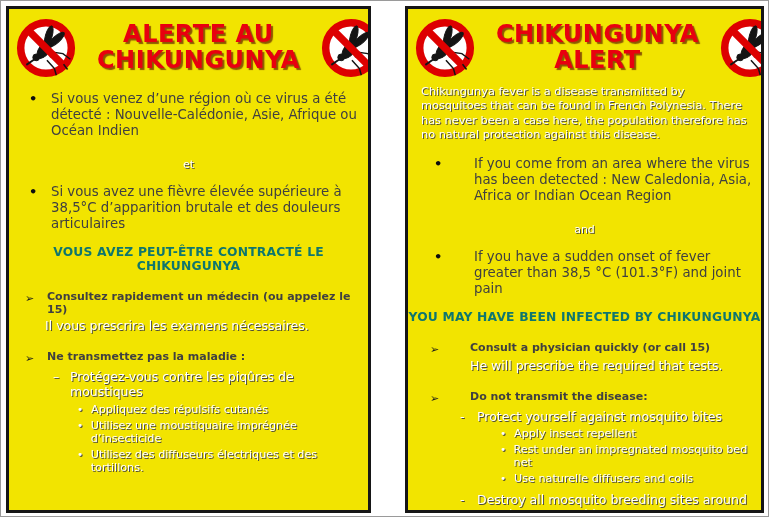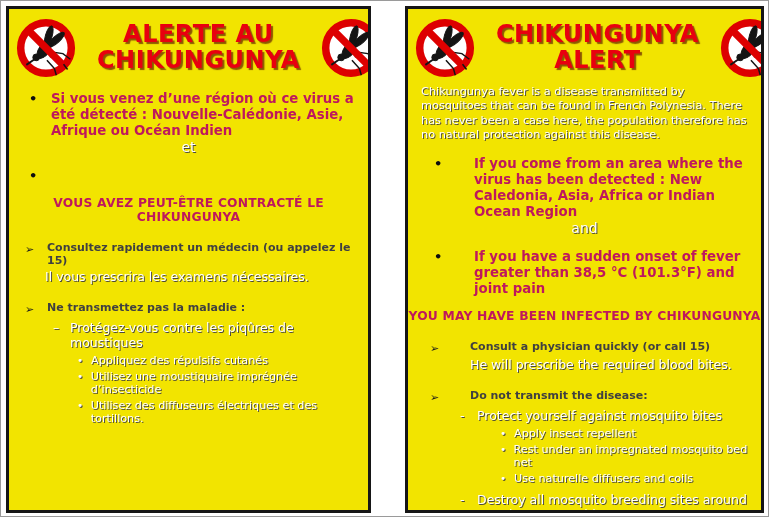--- a/index.html
+++ b/index.html
@@ -25,24 +25,24 @@
   }
   .wtxt{color:#ffffff; text-shadow:1px 1px 0 #4d4a38;}
   .intro{margin:7px 13px 0 13px; font-size:11.3px; line-height:1.28;}
 
   .cond{display:flex; margin:13px 8px 0 0;}
   .poster-fr .cond{padding-left:20px;}
   .poster-en .cond{padding-left:26px;}
   .cond .mk{font-weight:bold; color:#0e0e0e; font-size:13px;}
   .poster-fr .cond .mk{width:22px;}
   .poster-en .cond .mk{width:40px;}
-  .cond .tx{flex:1; font-weight:bold; font-size:13.3px; color:#be185d; line-height:1.2;}
-
-  .connector{text-align:center; font-size:14px; margin-top:0;}
-  .warning{text-align:center; color:#be185d; font-weight:bold; font-size:12.3px; margin-top:13px; letter-spacing:.2px;}
+  .cond .tx{flex:1; font-weight:normal; font-size:13.3px; color:#404040; line-height:1.2;}
+
+  .connector{text-align:center; font-size:11px; margin-top:19px;}
+  .warning{text-align:center; color:#0f766e; font-weight:bold; font-size:12.3px; margin-top:13px; letter-spacing:.2px;}
 
   .advice{display:flex; margin:17px 8px 0 0;}
   .poster-fr .advice{padding-left:16px;}
   .poster-en .advice{padding-left:22px;}
   .advice .mk{color:#1a1a1a; font-size:11px; padding-top:2px;}
   .poster-fr .advice .mk{width:22px;}
   .poster-en .advice .mk{width:40px;}
   .advice .tx{flex:1; font-weight:bold; font-size:11px; color:#404040; line-height:1.2;}
   .advice-sub{font-size:12.5px; margin-top:2px;}
   .poster-fr .advice-sub{margin-left:36px;}
@@ -102,20 +102,21 @@
     </div>
 
 
     <div class="cond">
       <span class="mk">•</span>
       <span class="tx">Si vous venez d’une région où ce virus a été détecté : Nouvelle-Calédonie, Asie, Afrique ou Océan Indien</span>
     </div>
     <div class="connector wtxt">et</div>
     <div class="cond">
       <span class="mk">•</span>
+      <span class="tx">Si vous avez une fièvre élevée supérieure à 38,5°C d’apparition brutale et des douleurs articulaires</span>
     </div>
 
     <div class="warning">VOUS AVEZ PEUT-ÊTRE CONTRACTÉ LE CHIKUNGUNYA</div>
 
     <div class="advice">
       <span class="mk">➢</span>
       <span class="tx">Consultez rapidement un médecin (ou appelez le 15)</span>
     </div>
     <div class="advice-sub wtxt">Il vous prescrira les examens nécessaires.</div>
 
@@ -189,21 +190,21 @@
       <span class="mk">•</span>
       <span class="tx">If you have a sudden onset of fever greater than 38,5 °C (101.3°F) and joint pain</span>
     </div>
 
     <div class="warning">YOU MAY HAVE BEEN INFECTED BY CHIKUNGUNYA</div>
 
     <div class="advice">
       <span class="mk">➢</span>
       <span class="tx">Consult a physician quickly (or call 15)</span>
     </div>
-    <div class="advice-sub wtxt">He will prescribe the required blood bites.</div>
+    <div class="advice-sub wtxt">He will prescribe the required that tests.</div>
 
     <div class="advice">
       <span class="mk">➢</span>
       <span class="tx">Do not transmit the disease:</span>
     </div>
     <div class="dash">
       <span class="mk wtxt">-</span>
       <span class="tx wtxt">Protect yourself against mosquito bites</span>
     </div>
     <div class="subdot">

